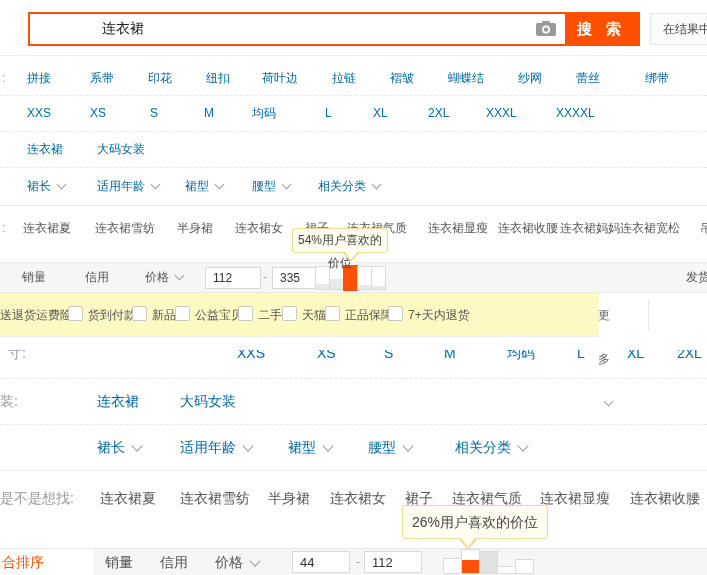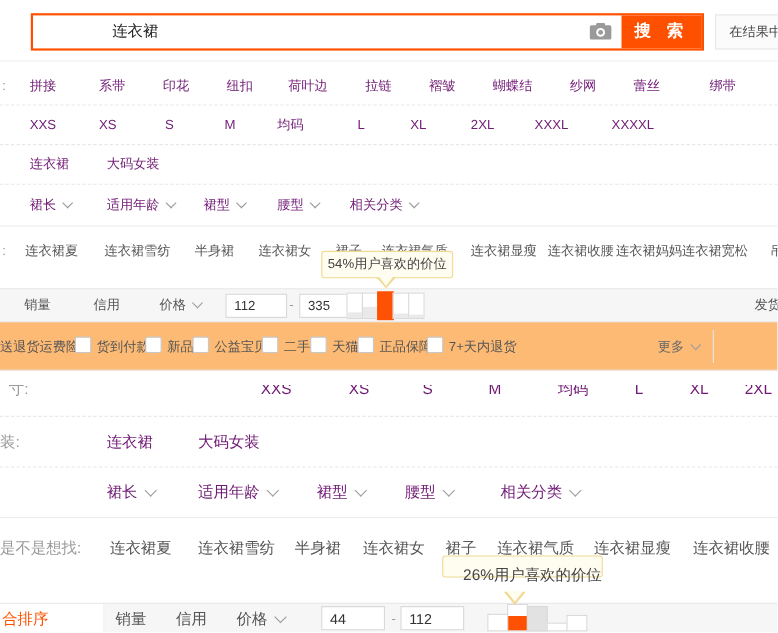--- a/index.html
+++ b/index.html
@@ -15,35 +15,35 @@
   #camera{right:82px;top:7px;width:20px;height:16px;cursor:pointer;}
   #search-btn{right:0;top:0;width:73px;height:30px;background:#ff5000;color:#fff;border:none;
     font-size:15px;font-weight:bold;letter-spacing:5px;text-align:center;line-height:30px;cursor:pointer;
     font-family:"Liberation Sans","DejaVu Sans",sans-serif;}
   #refine-btn{left:650px;top:13px;width:110px;height:32px;line-height:30px;box-sizing:border-box;
     border:1px solid #e6e6e6;background:#fbfbfb;color:#444;padding-left:12px;cursor:pointer;white-space:nowrap;}
   #search-sep{left:0;top:55px;width:707px;height:1px;background:#f0f0f0;}
   
   .frow{left:0;width:707px;}
   .frow .rlabel{position:absolute;left:2px;top:0;color:#999;}
-  .fitem{position:absolute;top:0;color:#701a75;cursor:pointer;white-space:nowrap;}
+  .fitem{position:absolute;top:0;color:#0369a1;cursor:pointer;white-space:nowrap;}
   .rlink{position:absolute;top:0;color:#575757;cursor:pointer;white-space:nowrap;}
   .f14{font-size:14px;}
   #row-style{top:62px;height:33px;line-height:33px;border-bottom:1px dashed #e8e8e8;}
   #row-size{top:96px;height:35px;line-height:35px;border-bottom:1px dashed #e8e8e8;}
   #row-cat{top:132px;height:35px;line-height:35px;border-bottom:1px dashed #e8e8e8;}
   #row-drop{top:168px;height:37px;line-height:37px;border-bottom:1px solid #ededed;}
   #row-related{top:206px;height:44px;line-height:44px;}
   .chev{display:inline-block;width:6px;height:6px;border-right:1px solid #9c9c9c;border-bottom:1px solid #9c9c9c;
     transform:rotate(45deg);margin-left:7px;vertical-align:2px;}
   .chev-b{width:7px;height:7px;margin-left:8px;}
   
   .tip{box-sizing:border-box;border:1px solid #f0d992;background:#fffdf0;border-radius:3px;text-align:center;color:#444;z-index:6;}
-  #tip-top{left:292px;top:228px;width:120px;height:25px;line-height:23px;font-size:12px;text-align:center;}
-  #tip-bot{left:402px;top:505px;width:146px;height:20px;line-height:32px;font-size:14px;text-align:right;}
+  #tip-top{left:292px;top:228px;width:96px;height:25px;line-height:23px;font-size:12px;text-align:center;}
+  #tip-bot{left:402px;top:505px;width:146px;height:34px;line-height:32px;font-size:14px;}
   .tri{width:0;height:0;z-index:7;}
   #tip-top-tri-o{left:342px;top:252px;border-left:9px solid transparent;border-right:9px solid transparent;border-top:10px solid #f0d992;}
   #tip-top-tri-i{left:344px;top:251px;border-left:7px solid transparent;border-right:7px solid transparent;border-top:9px solid #fffdf0;}
   #tip-bot-tri-o{left:458px;top:538px;border-left:10px solid transparent;border-right:10px solid transparent;border-top:12px solid #f0d992;}
   #tip-bot-tri-i{left:460px;top:537px;border-left:8px solid transparent;border-right:8px solid transparent;border-top:10px solid #fffdf0;}
   
   #sortbar-top{left:0;top:262px;width:707px;height:31px;background:#f6f6f6;border-top:1px solid #e9e9e9;border-bottom:1px solid #e9e9e9;box-sizing:border-box;}
   .sitem{position:absolute;top:0;line-height:29px;color:#555;cursor:pointer;white-space:nowrap;}
   .pinput{position:absolute;border:1px solid #d8d8d8;background:#fff;color:#333;font-size:12px;padding:0 0 0 7px;outline:none;
     font-family:"Liberation Sans","DejaVu Sans",sans-serif;box-sizing:border-box;}
@@ -52,21 +52,21 @@
   .pdash{position:absolute;color:#999;}
   #pdash-top{left:263px;top:0;line-height:29px;}
   #ship-label{left:686px;top:0;line-height:29px;color:#555;position:absolute;cursor:pointer;white-space:nowrap;}
   .hist{position:absolute;}
   .hcell{position:absolute;box-sizing:border-box;border:1px solid #dadada;background:#fff;}
   .hmini{position:absolute;left:0;right:0;bottom:0;background:#e9e9e9;}
   .hsel{background:#ff5103;border-color:#ff5103;}
   .hmuted{background:#e2e2e2;}
   .hfill{position:absolute;left:0;right:0;bottom:0;background:#ff5103;}
   
-  #services{left:0;top:293px;width:707px;height:44px;line-height:44px;border-bottom:1px solid #ececec;box-sizing:border-box;background:#fdba74;}
+  #services{left:0;top:293px;width:599px;height:44px;line-height:44px;border-bottom:1px solid #ececec;box-sizing:border-box;background:#fef9c3;}
   #svc-left{position:absolute;left:0;top:0;color:#555;}
   .cbwrap{position:absolute;top:0;color:#555;cursor:pointer;white-space:nowrap;}
   .cb{display:inline-block;width:13px;height:13px;border:1px solid #c8c8c8;background:#fff;border-radius:2px;vertical-align:-2px;margin-right:5px;}
   #more-link{position:absolute;left:598px;top:0;color:#666;cursor:pointer;}
   #svc-divider{position:absolute;left:648px;top:7px;width:1px;height:30px;background:#e5e5e5;}
   
   #clip-row{left:0;top:350px;width:707px;height:17px;overflow:hidden;}
   #clip-row-inner{position:absolute;left:0;top:-10px;width:760px;height:26px;line-height:26px;}
   #clip-row-inner .rlabel2{position:absolute;left:8px;top:0;color:#999;font-size:14px;}
   .sep-dash{left:0;width:707px;height:0;border-top:1px dashed #e8e8e8;}

